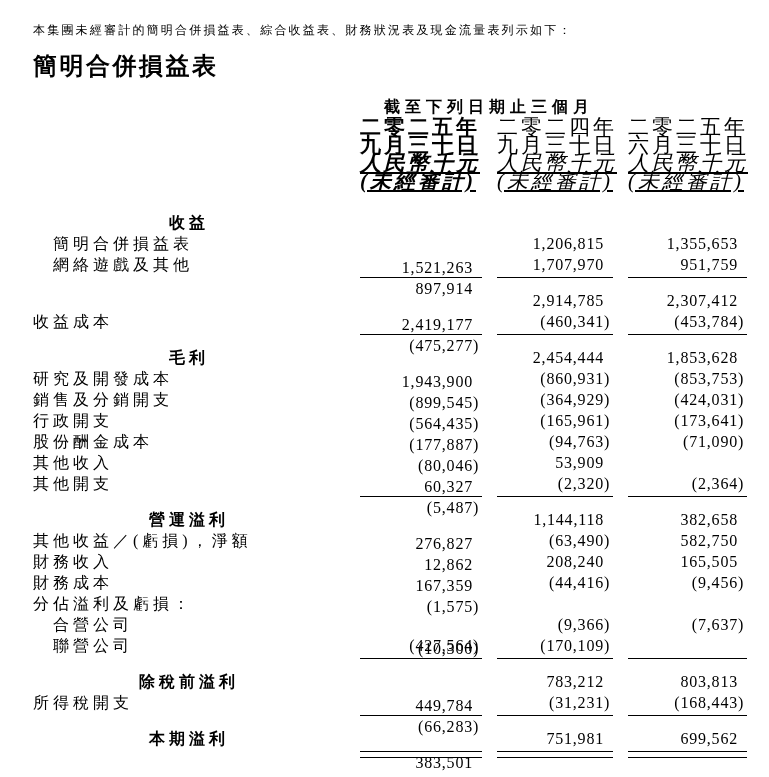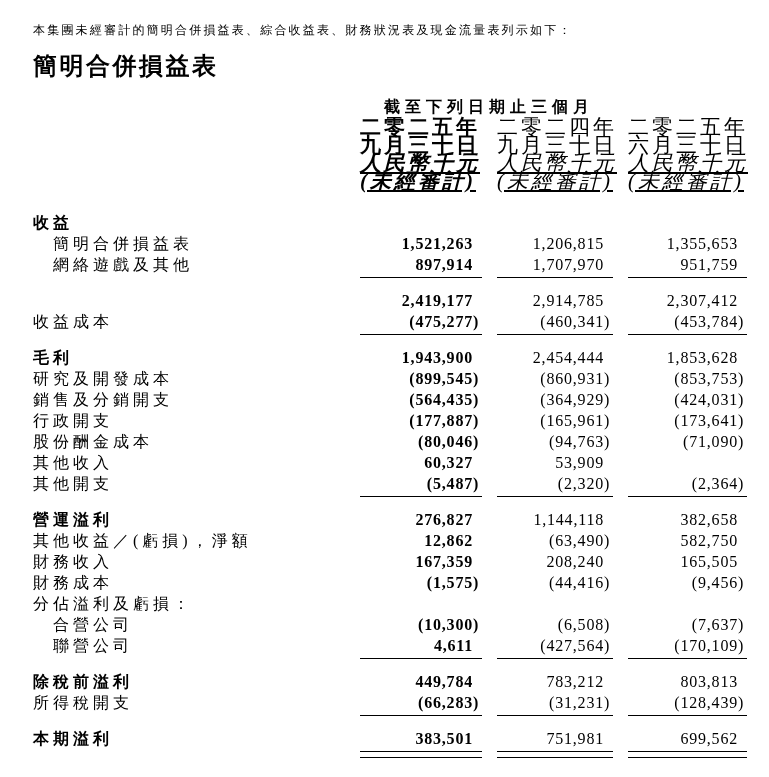--- a/index.html
+++ b/index.html
@@ -55,30 +55,30 @@
   .hline.it { font-style: italic; text-decoration: underline; }
   
   .tbody { margin-top: 22px; }
   .trow.item { height: 21px; line-height: 21px; }
   .lab {
     font-size: 16px;
     letter-spacing: 4px;
     white-space: nowrap;
   }
   .lab.ind { padding-left: 20px; }
-  .trow.boldrow .lab { font-weight: bold; }
+  .trow.boldrow .lab { font-weight: bold; text-align: center; }
   .val {
     position: relative;
     text-align: right;
     font-size: 16px;
     letter-spacing: 0.8px;
     padding-right: 9px;
     white-space: nowrap;
   }
-  .val.c0 { font-weight: bold; }
+  .val.c0 { font-weight: normal; margin-top: 24px; }
   .cp {
     position: absolute;
     right: 0; top: 0;
     width: 9px;
     letter-spacing: 0;
     text-align: left;
   }
   
   .trow.ruler .rline {
     margin-top: 2px;
@@ -245,47 +245,46 @@
         </div>
         <div class="trow item">
           <div class="lab">分佔溢利及虧損：</div>
           <div class="val c0"></div>
           <div class="val c1"></div>
           <div class="val c2"></div>
         </div>
         <div class="trow item">
           <div class="lab ind">合營公司</div>
           <div class="val c0"><span>(10,300</span><span class="cp">)</span></div>
-          <div class="val c1"><span>(6,508</span><span class="cp">)</span></div>
+          <div class="val c1"><span>(9,366</span><span class="cp">)</span></div>
           <div class="val c2"><span>(7,637</span><span class="cp">)</span></div>
         </div>
         <div class="trow item">
           <div class="lab ind">聯營公司</div>
-          <div class="val c0">4,611</div>
           <div class="val c1"><span>(427,564</span><span class="cp">)</span></div>
           <div class="val c2"><span>(170,109</span><span class="cp">)</span></div>
         </div>
         <div class="trow ruler">
           <div></div>
           <div class="rline"></div>
           <div class="rline"></div>
           <div class="rline"></div>
         </div>
         <div class="spacer"></div>
         <div class="trow item boldrow">
           <div class="lab">除稅前溢利</div>
           <div class="val c0">449,784</div>
           <div class="val c1">783,212</div>
           <div class="val c2">803,813</div>
         </div>
         <div class="trow item">
           <div class="lab">所得稅開支</div>
           <div class="val c0"><span>(66,283</span><span class="cp">)</span></div>
           <div class="val c1"><span>(31,231</span><span class="cp">)</span></div>
-          <div class="val c2"><span>(128,439</span><span class="cp">)</span></div>
+          <div class="val c2"><span>(168,443</span><span class="cp">)</span></div>
         </div>
         <div class="trow ruler">
           <div></div>
           <div class="rline"></div>
           <div class="rline"></div>
           <div class="rline"></div>
         </div>
         <div class="spacer"></div>
         <div class="trow item boldrow">
           <div class="lab">本期溢利</div>

